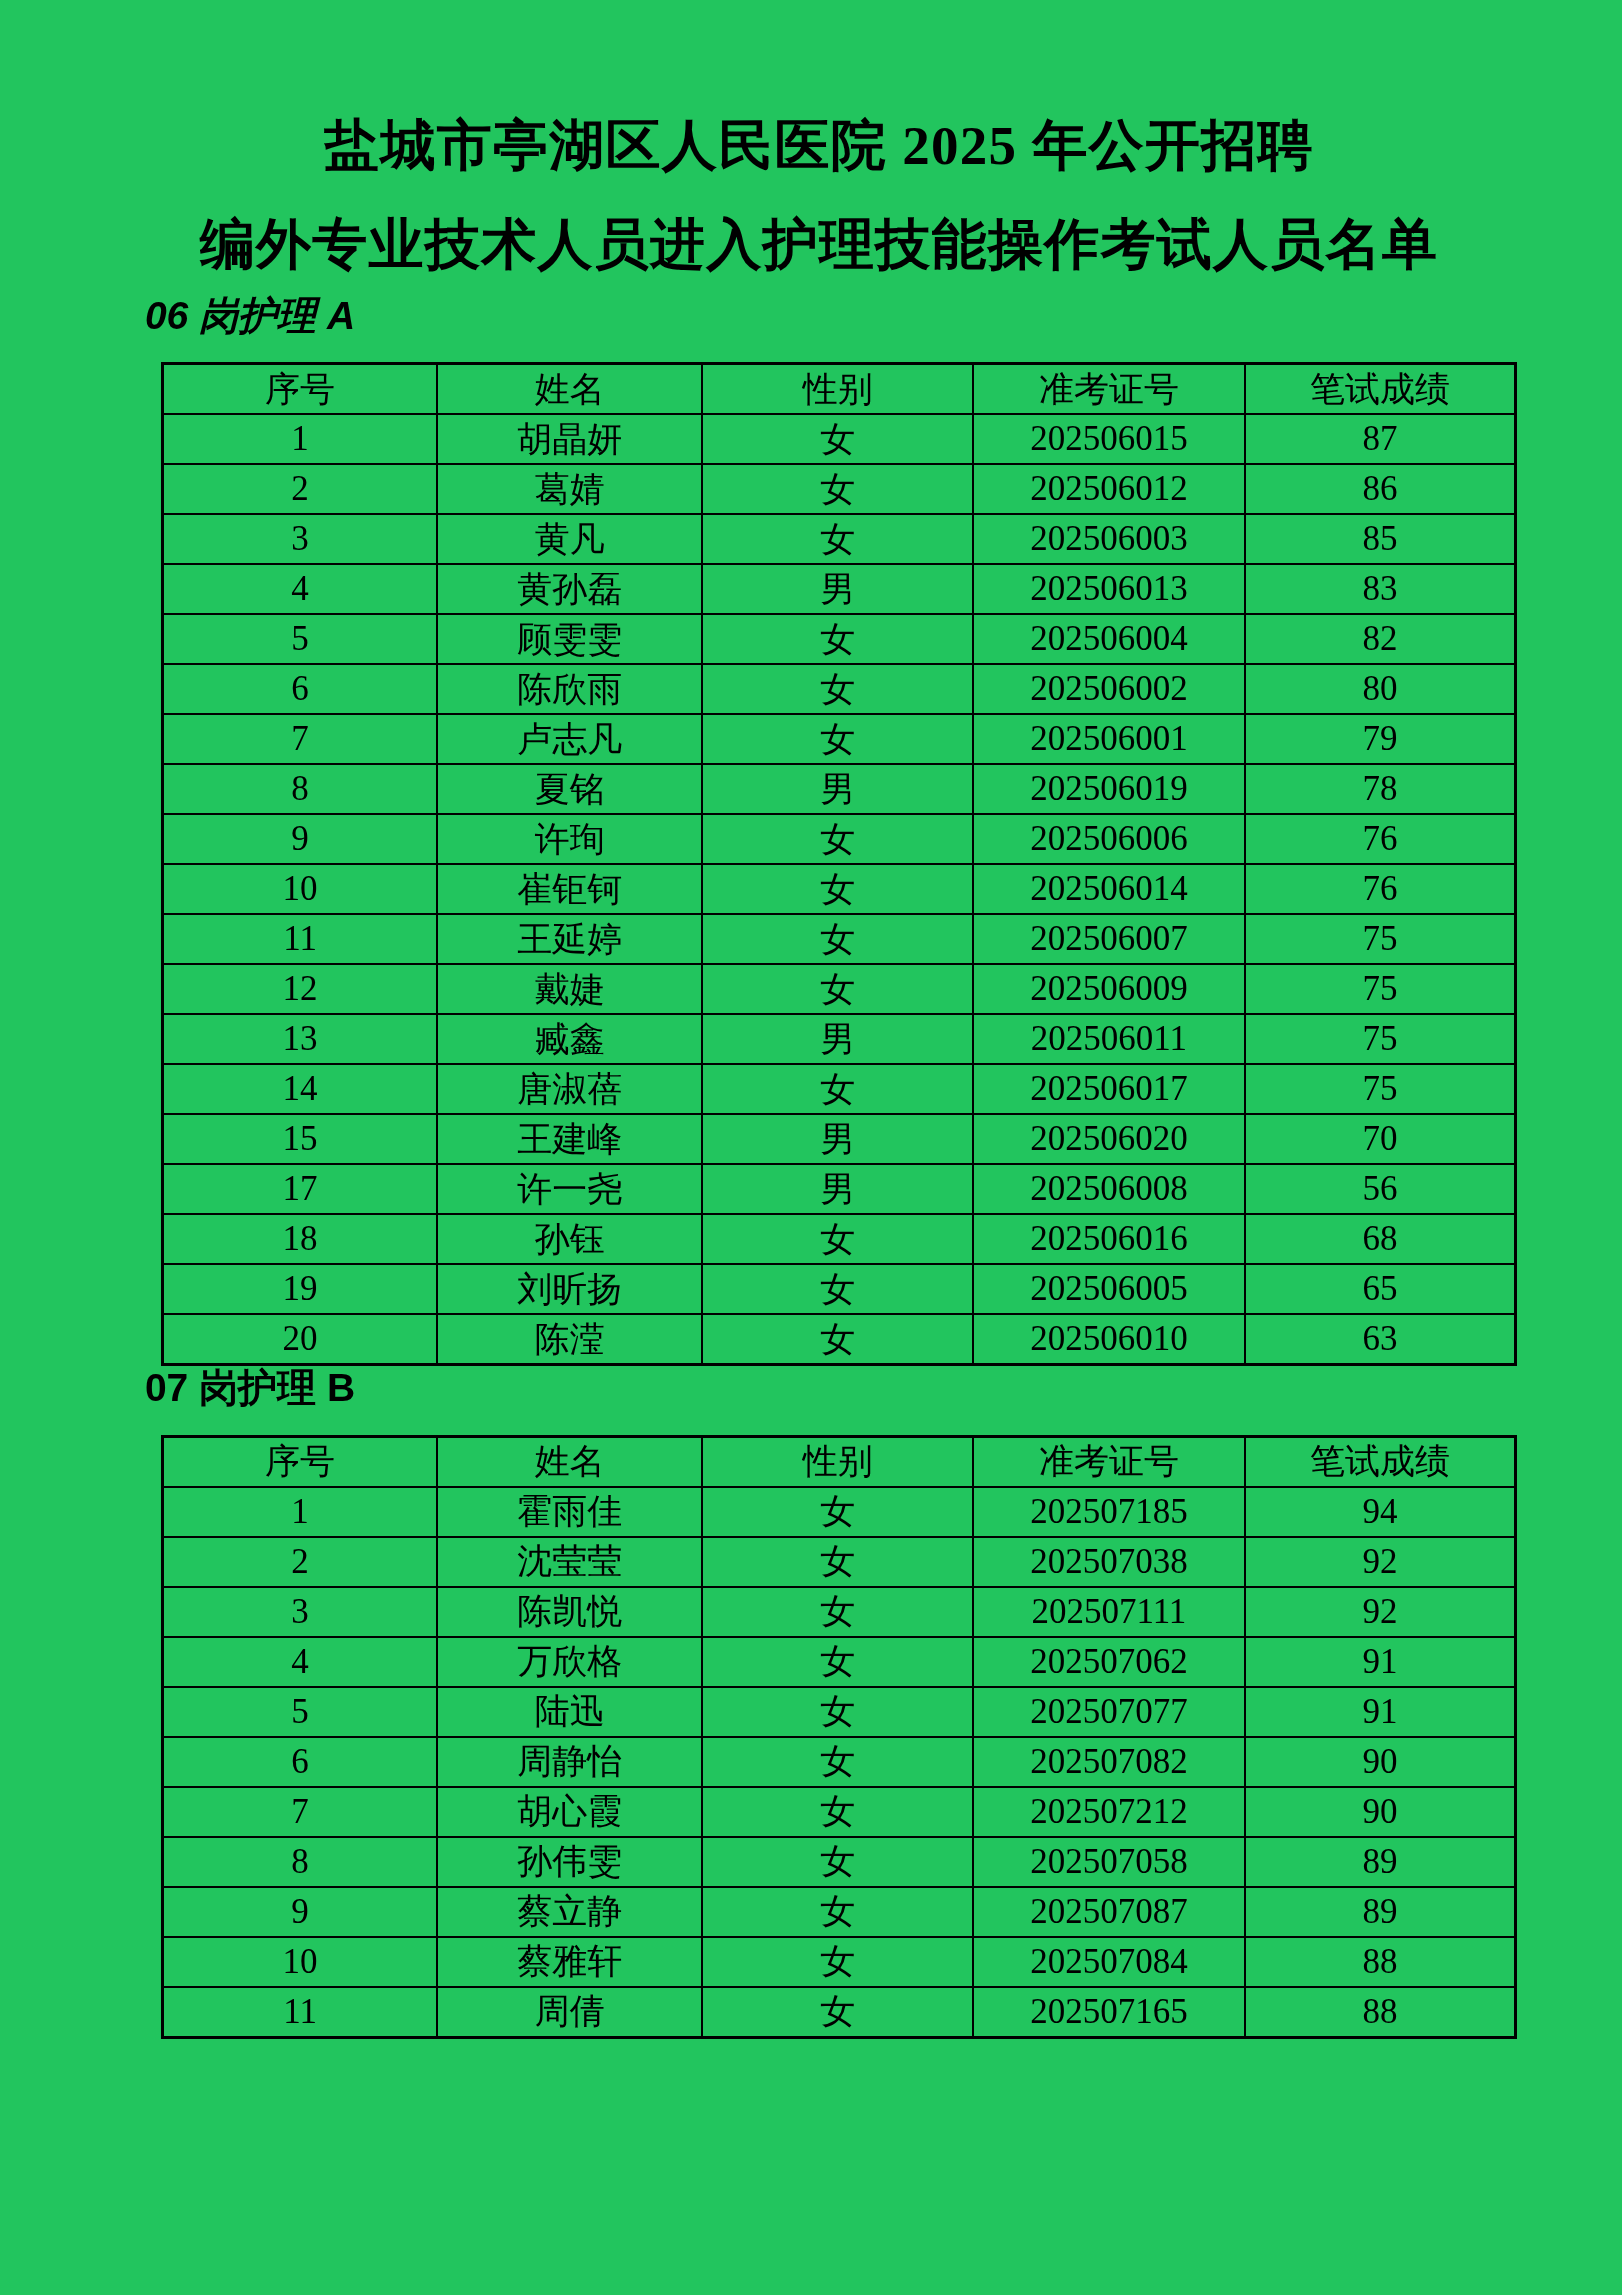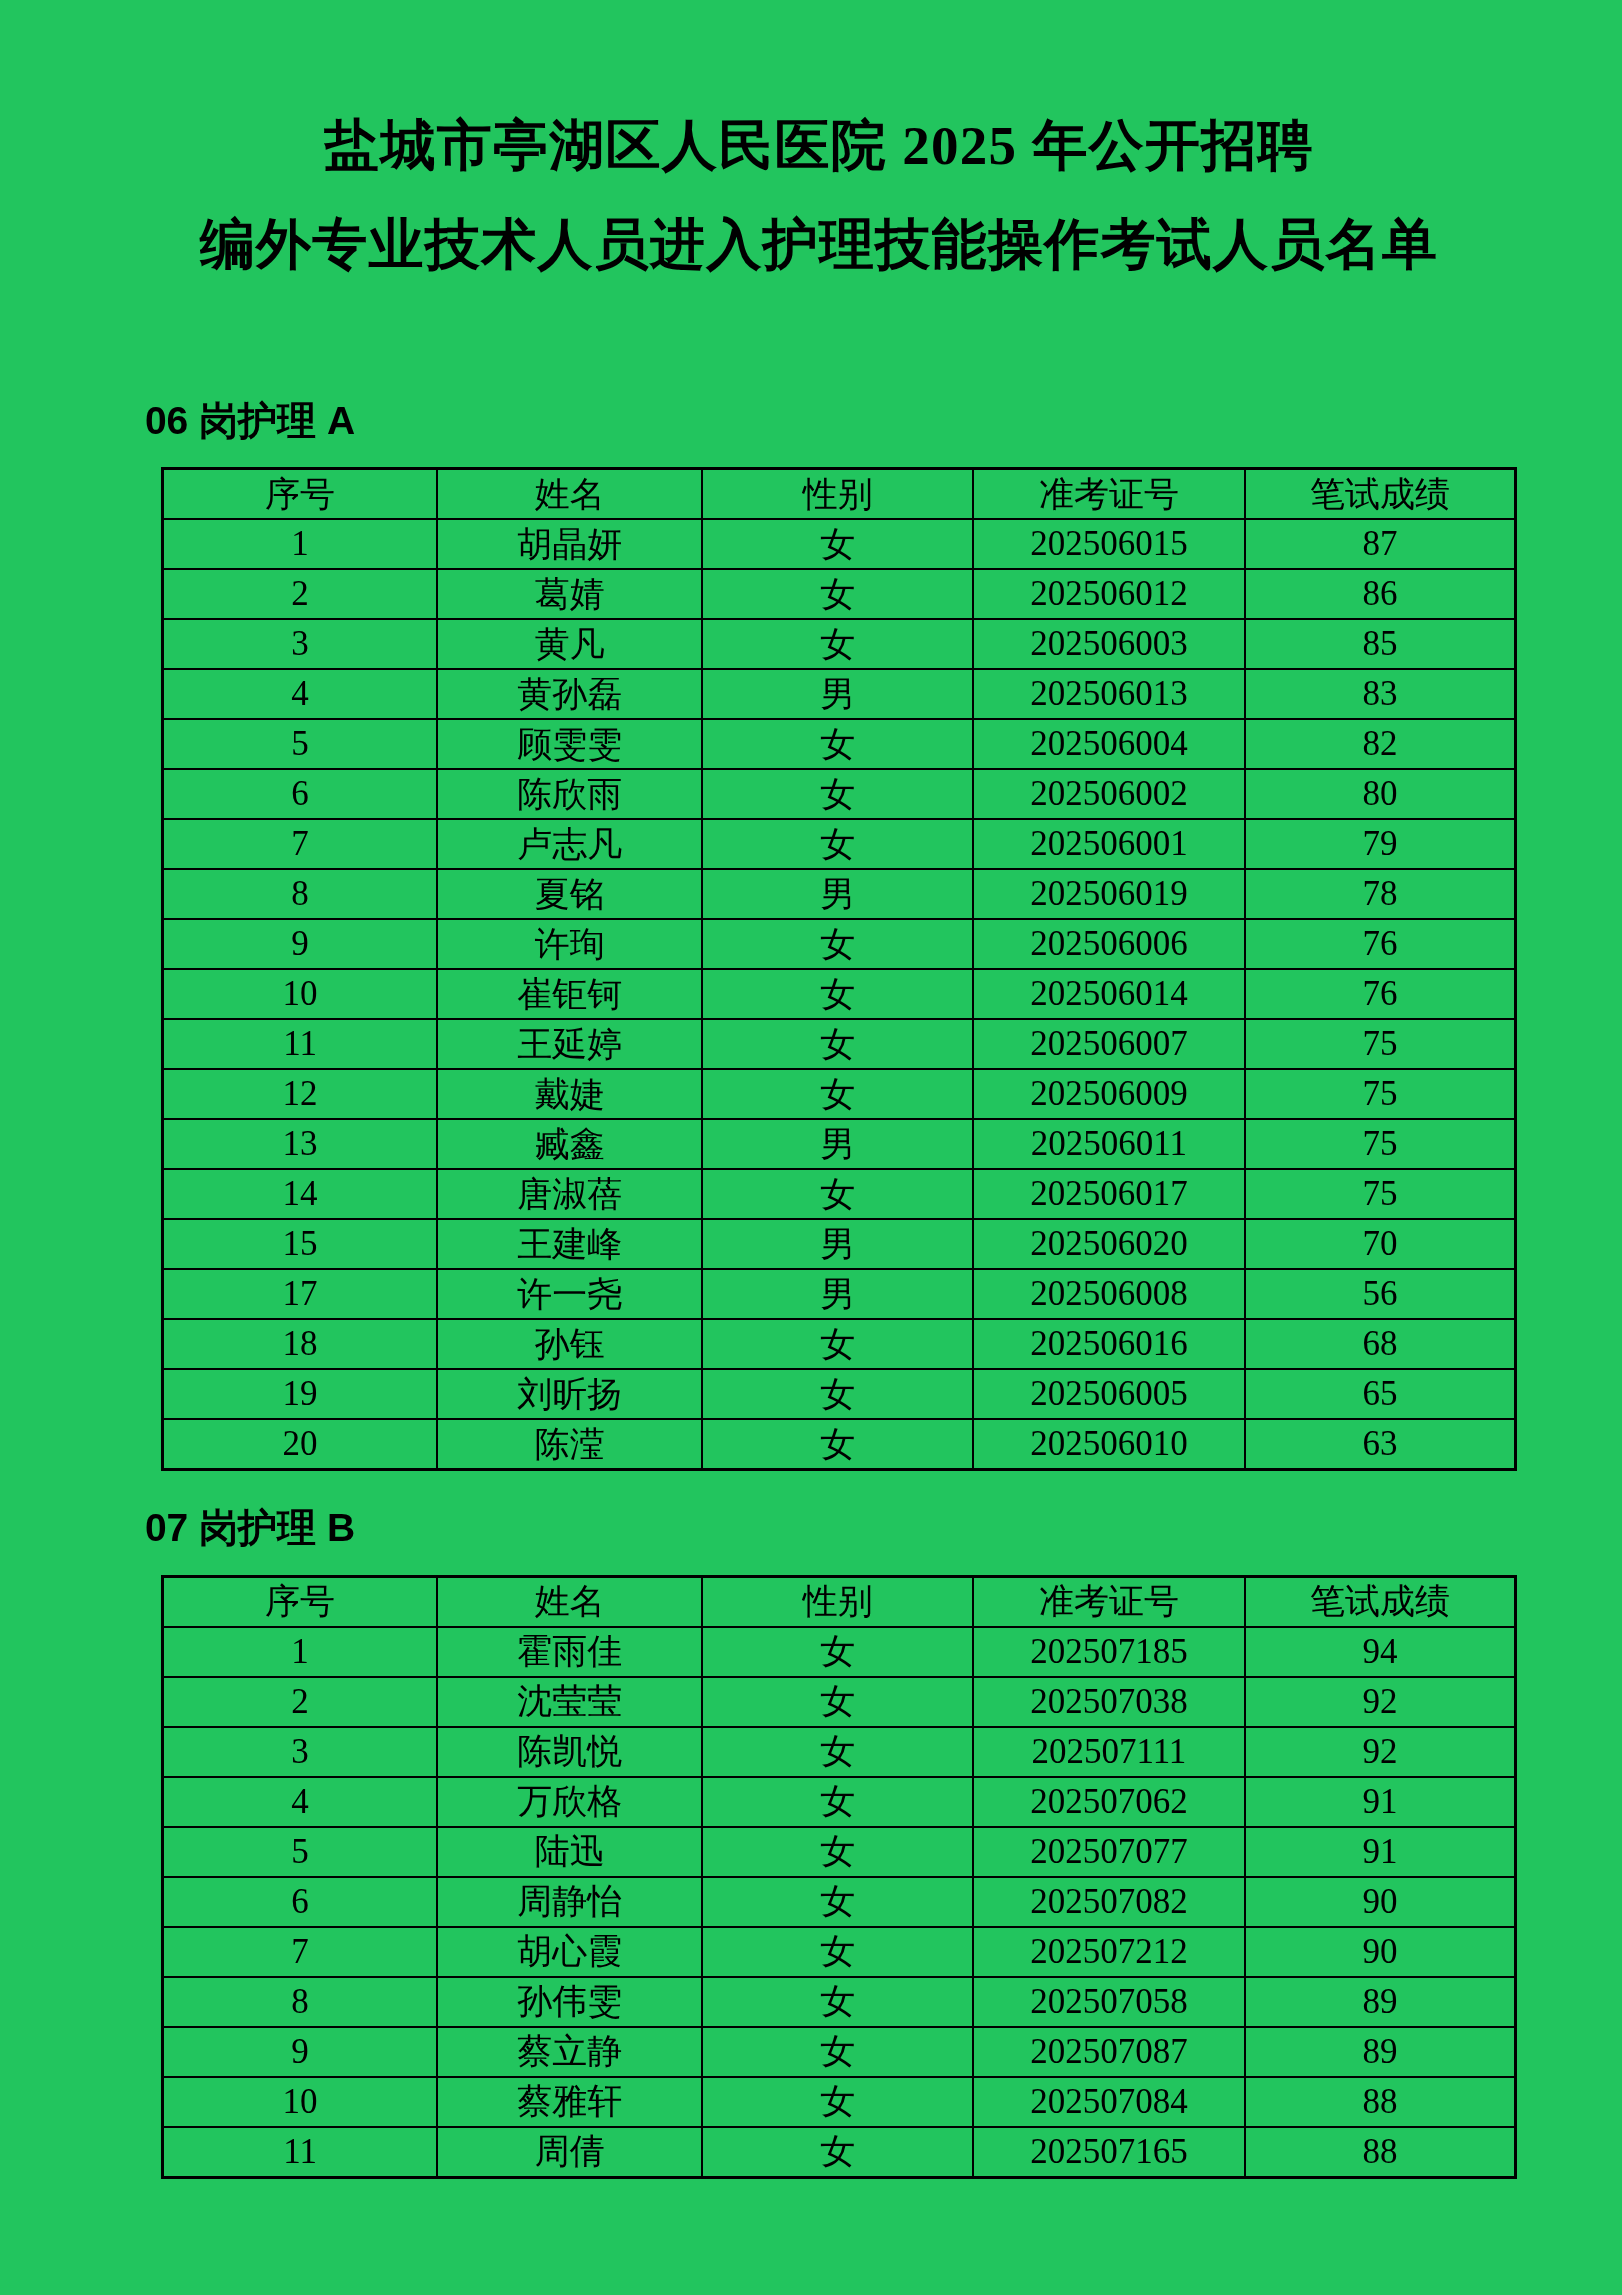--- a/index.html
+++ b/index.html
@@ -26,24 +26,23 @@
     letter-spacing: 1.3px;
   }
   .section-heading {
     font-family: "Liberation Sans", "DejaVu Sans", sans-serif;
     font-weight: bold;
     font-size: 39px;
     line-height: 1.15;
     margin: 0 0 23.6px 3.9px;
   }
   .section-heading.first {
-    margin-top: 105px;
+    font-style: italic;
   }
   .section-heading.second {
-    margin-top: 35px;
   }
   table.roster {
     border-collapse: collapse;
     table-layout: fixed;
     width: 100%;
     border: 3.3px solid #000;
     margin-left: 20px;
   }
   table.roster th,
   table.roster td {

